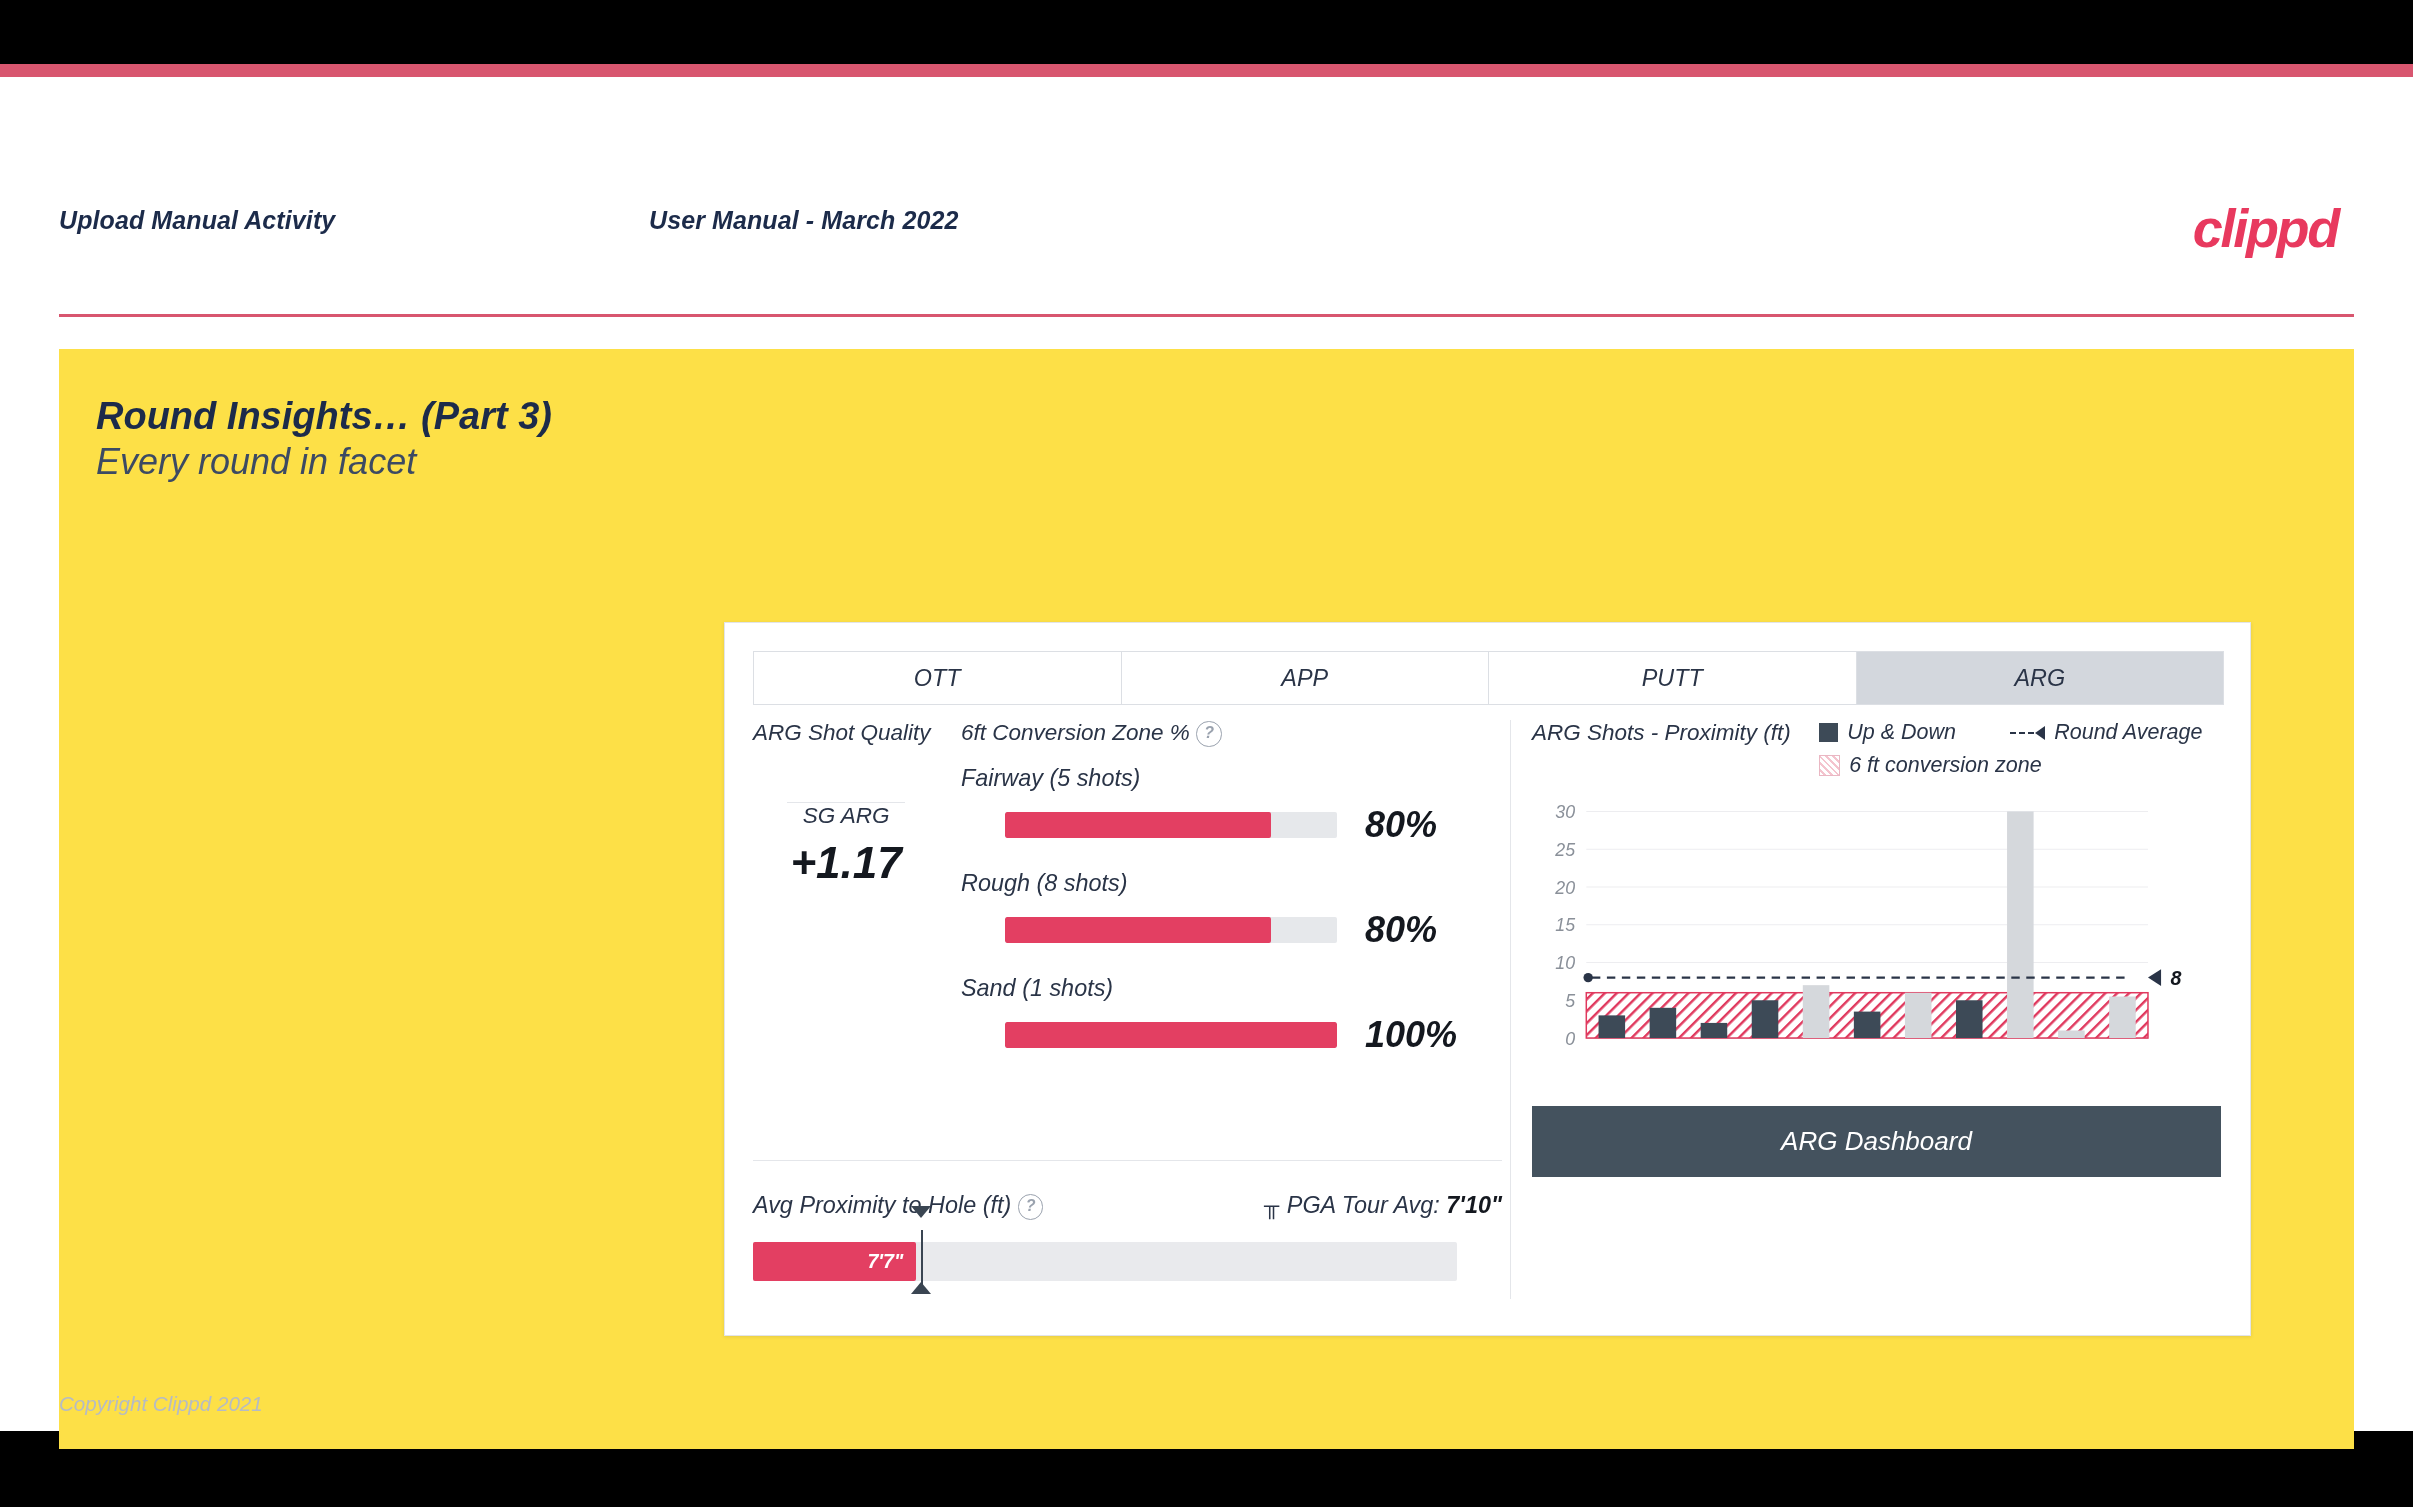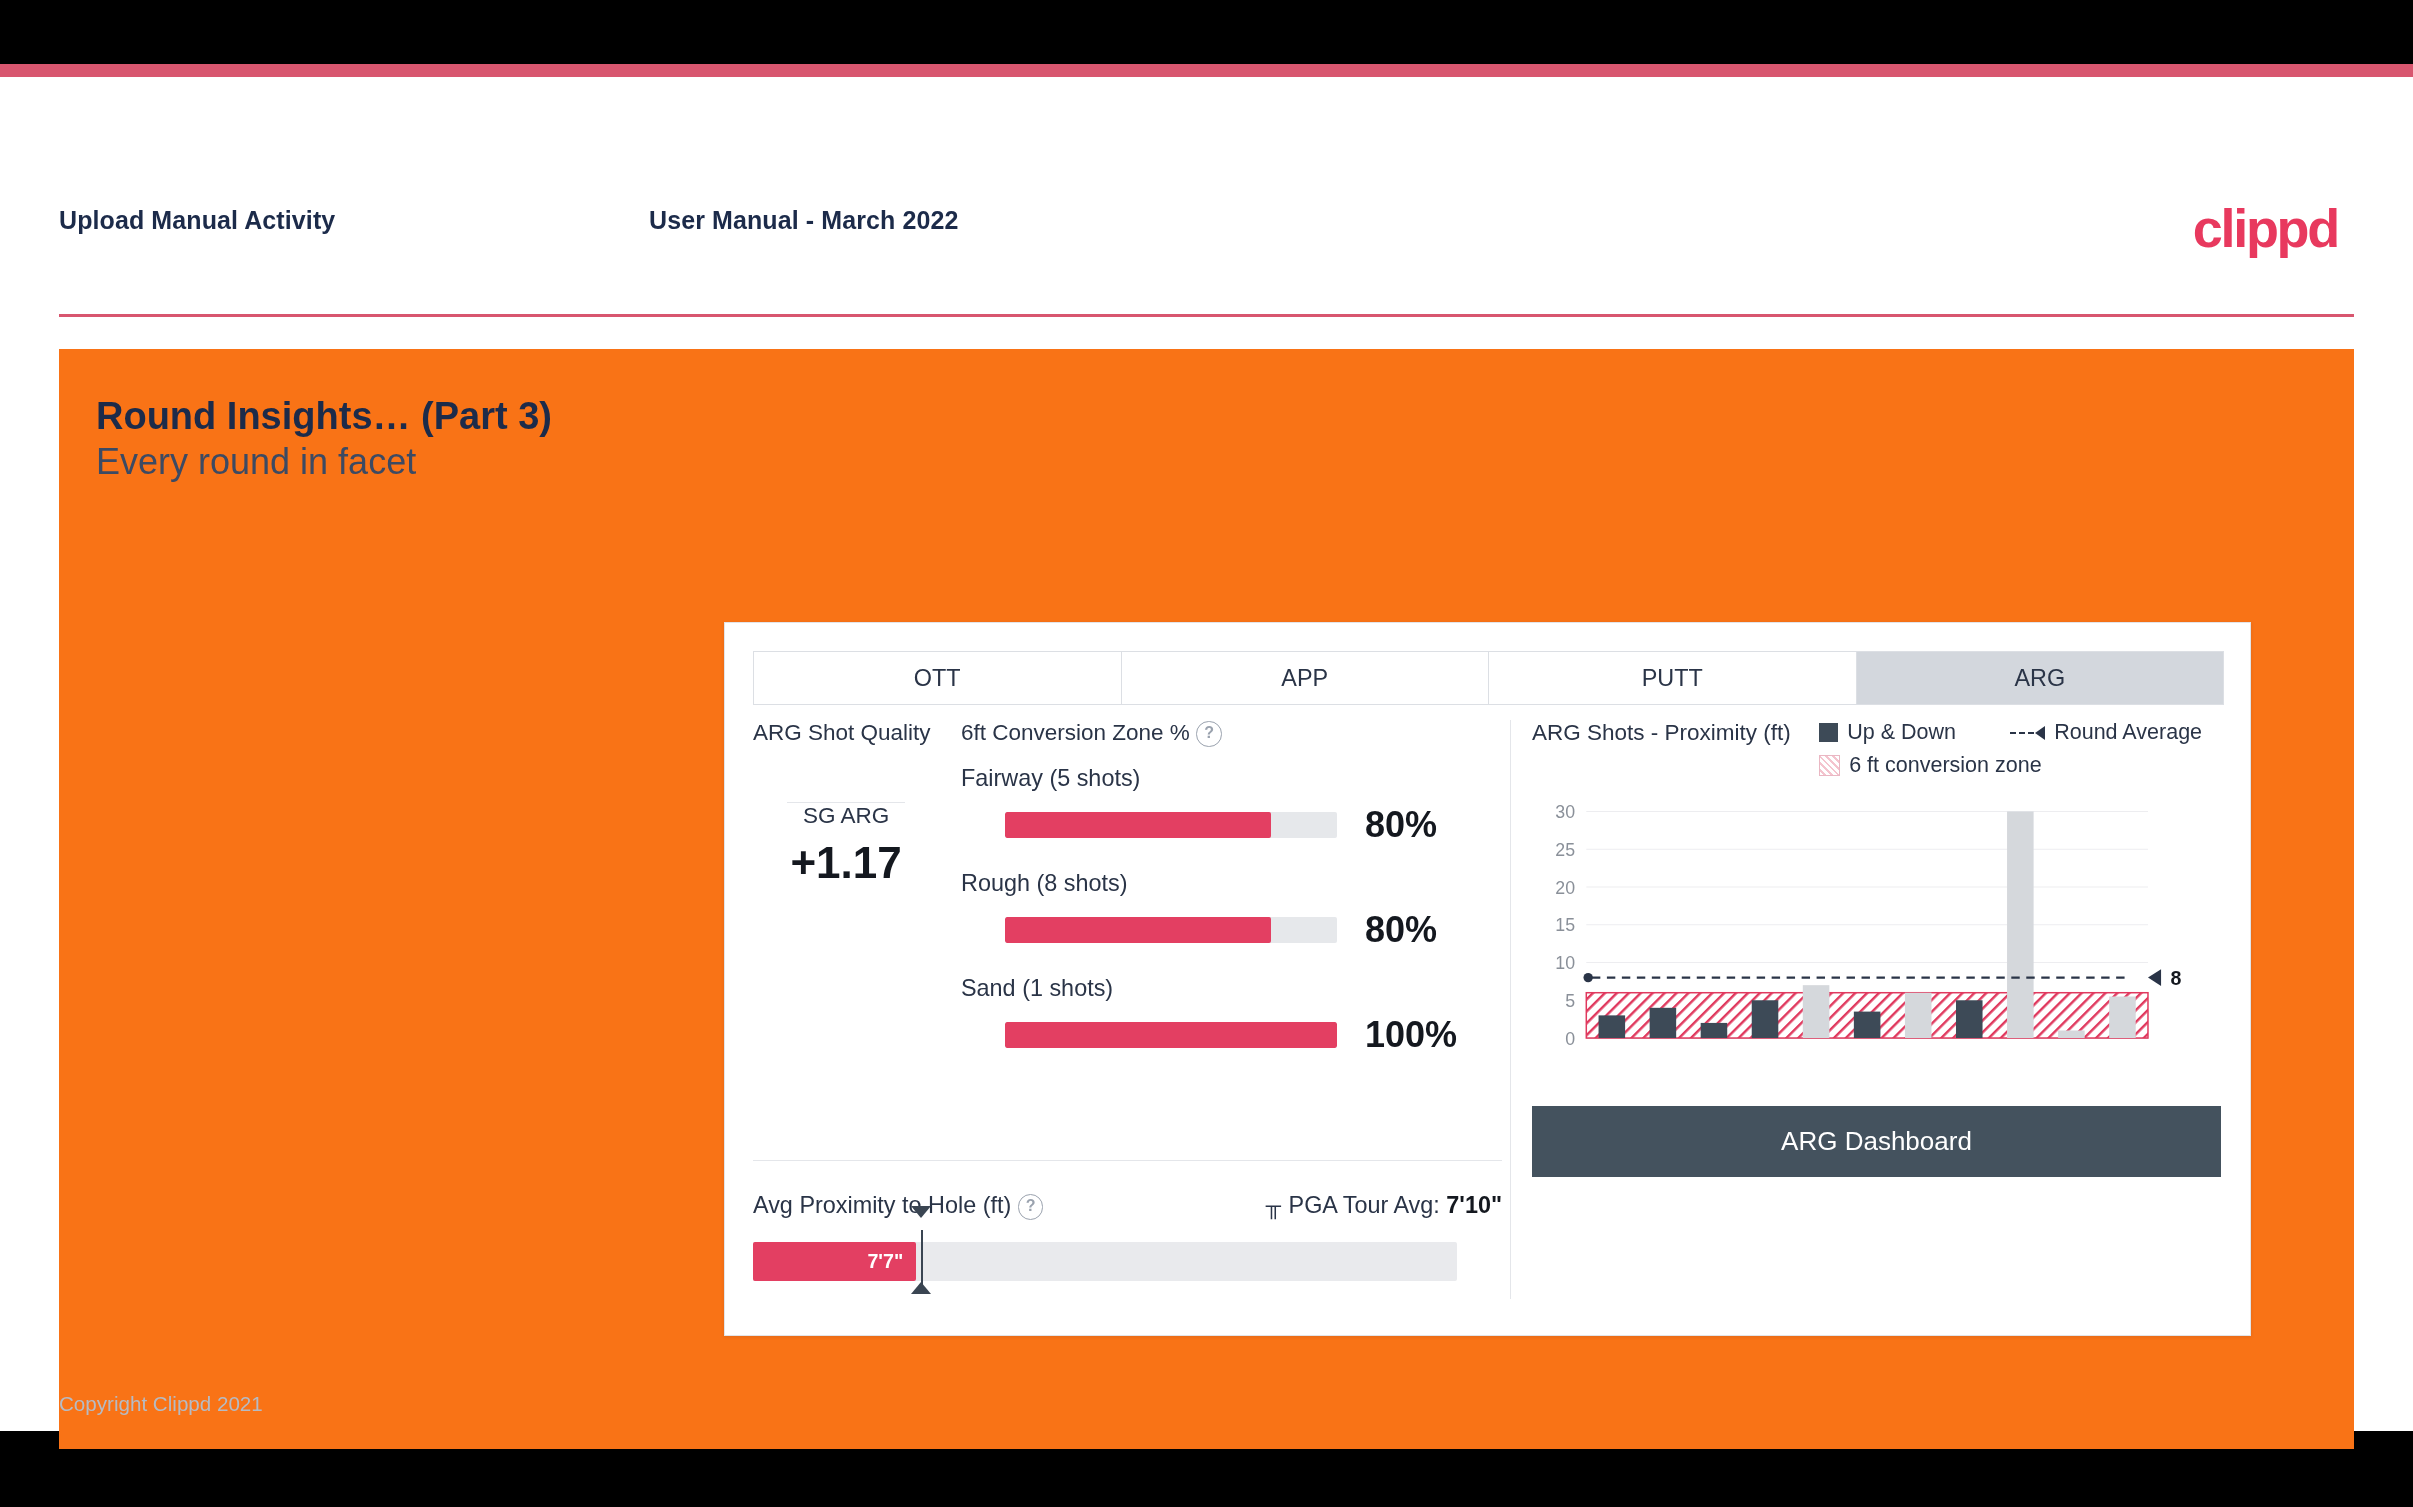--- a/index.html
+++ b/index.html
@@ -13,20 +13,21 @@
   }
   .screen { position: relative; width: 2413px; height: 1508px; background:#000; }
 
   .topbar-black { position:absolute; left:0; top:0; width:2413px; height:64px; background:#000; }
   .topbar-accent { position:absolute; left:0; top:64px; width:2413px; height:13px; background:#d8566f; }
   .bottombar-black { position:absolute; left:0; top:1431px; width:2413px; height:77px; background:#000; }
 
   .page {
     position:absolute; left:0; top:77px; width:2413px; height:1354px;
     background:#ffffff;
+    font-style:italic;
   }
 
   
   .hdr-left {
     position:absolute; left:59px; top:129px;
     font-size:25px; font-weight:700; color:#1c2b4a; letter-spacing:0.1px;
   }
   .hdr-center {
     position:absolute; left:649px; top:129px;
     font-size:25px; font-weight:700; color:#1c2b4a; letter-spacing:0.1px;
@@ -37,21 +38,21 @@
     letter-spacing:-2.3px; line-height:1;
   }
   .hdr-rule {
     position:absolute; left:59px; top:237px; width:2295px; height:2.8px;
     background:#d8566f;
   }
 
   
   .panel {
     position:absolute; left:59px; top:272px; width:2295px; height:1100px;
-    background:#f97316;
+    background:#fde047;
   }
 
   .title {
     position:absolute; left:37px; top:45px;
     font-size:38px; font-weight:700; color:#1c2b4a; line-height:1.16;
     white-space:nowrap;
   }
   .subtitle {
     position:absolute; left:37px; top:92px;
     font-size:36px; font-weight:400; color:#3c4a63; line-height:1.16;

